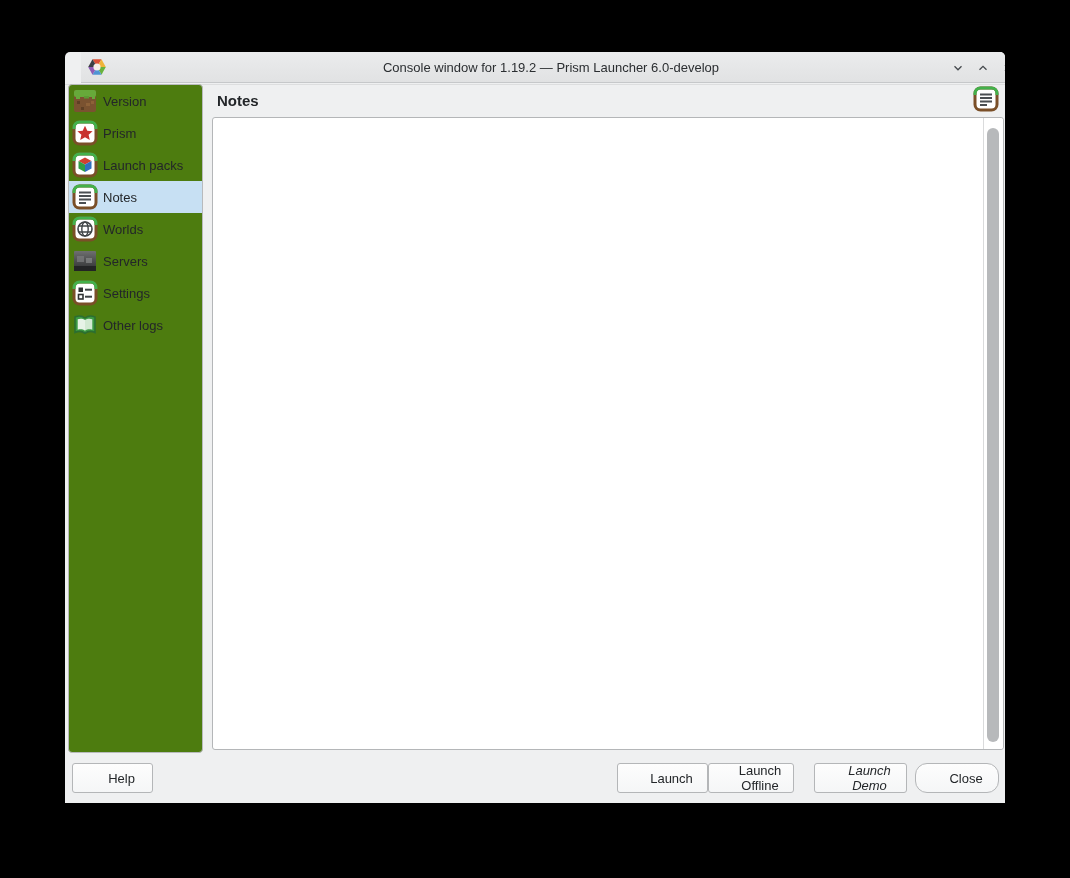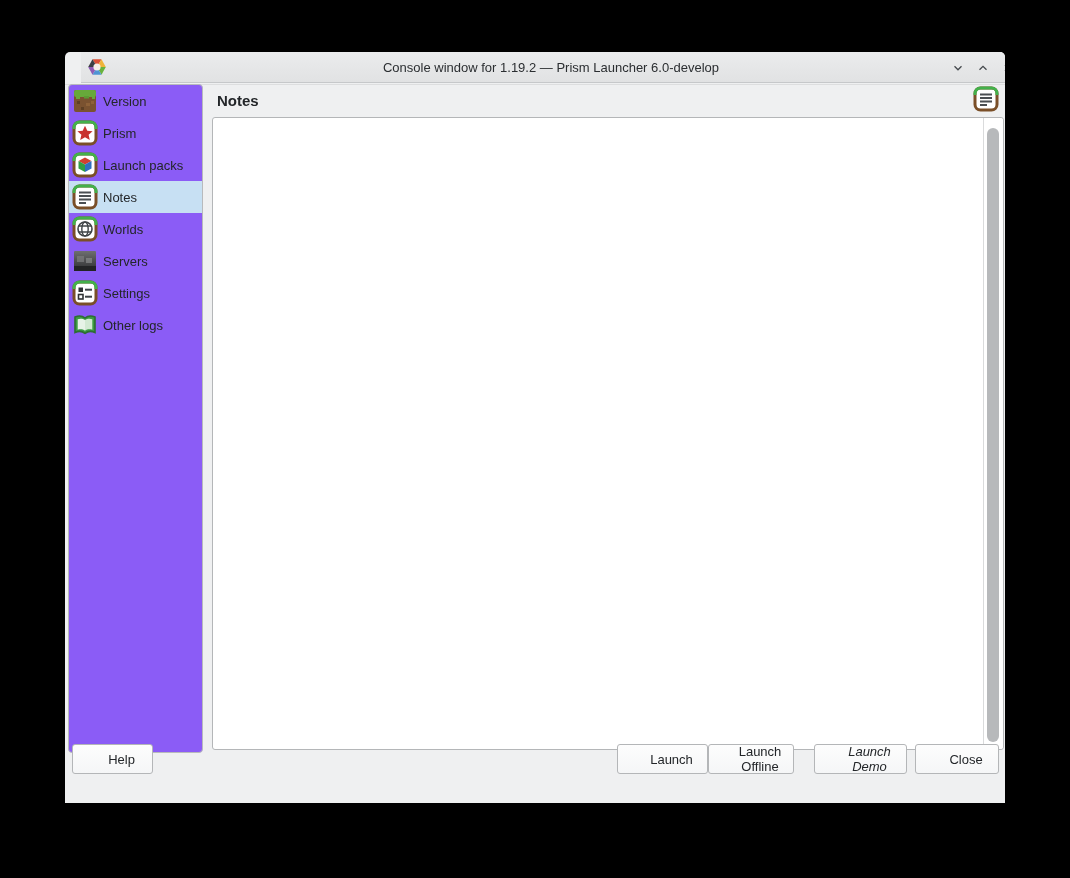--- a/index.html
+++ b/index.html
@@ -30,21 +30,21 @@
     display:flex; align-items:center; gap:10px;
   }
   .tb-btn { width:15px; height:15px; display:flex; align-items:center; justify-content:center; cursor:default; }
 
   
   .content-rule { position:absolute; left:0; top:32px; width:100%; height:1px; background:#dddedf; }
 
   
   .sidebar {
     position:absolute; left:3px; top:32px; width:135px; height:669px;
-    background:#8b5cf6; border:1px solid #b8babc; border-radius:4px;
+    background:#4d7c0f; border:1px solid #b8babc; border-radius:4px;
     overflow:hidden;
   }
   .side-item {
     height:32px; display:flex; align-items:center; padding-left:3px; gap:5px;
     font-size:13px; color:#232629; cursor:default;
   }
   .side-item.selected { background:#c7e0f3; }
   .side-item .ic { width:26px; height:26px; flex:0 0 26px; display:block; }
 
   
@@ -67,31 +67,31 @@
     position:absolute; top:0; right:0; bottom:0; width:20px;
     border-left:1px solid #dadbdc; background:#ffffff; border-radius:0 3px 3px 0;
   }
   .scroll-thumb {
     position:absolute; left:3px; width:12px; top:10px; bottom:7px;
     background:#b7b9bb; border-radius:6px;
   }
 
   
   .btn {
-    position:absolute; top:692px; height:30px;
+    position:absolute; top:711px; height:30px;
     background:linear-gradient(#fdfdfd,#f5f6f7);
     border:1px solid #b4b6b8; border-radius:3px;
     font-size:13px; color:#232629; font-family:inherit;
     display:flex; align-items:center; justify-content:center; cursor:default;padding-left:18px;
   }
   .btn-help   { left:7px;   width:81px; }
   .btn-launch { left:552px; width:91px; }
   .btn-offline{ left:643px; width:86px; }
   .btn-demo   { left:749px; width:93px;font-style:italic; }
-  .btn-close  { left:850px; width:84px; }
+  .btn-close  { left:850px; width:84px;border-radius:12px; }
 </style>
 </head>
 <body>
 
 <svg width="0" height="0" style="position:absolute">
   <defs>
 
     <g id="frame2">
       <rect x="2" y="2" width="22" height="22" rx="5.5" fill="#ffffff" stroke="#7a4f28" stroke-width="3"></rect>
       <path d="M2 9 V7.5 a5.5 5.5 0 0 1 5.5 -5.5 h11 a5.5 5.5 0 0 1 5.5 5.5 V9" fill="none" stroke="#43b14b" stroke-width="3"></path>

